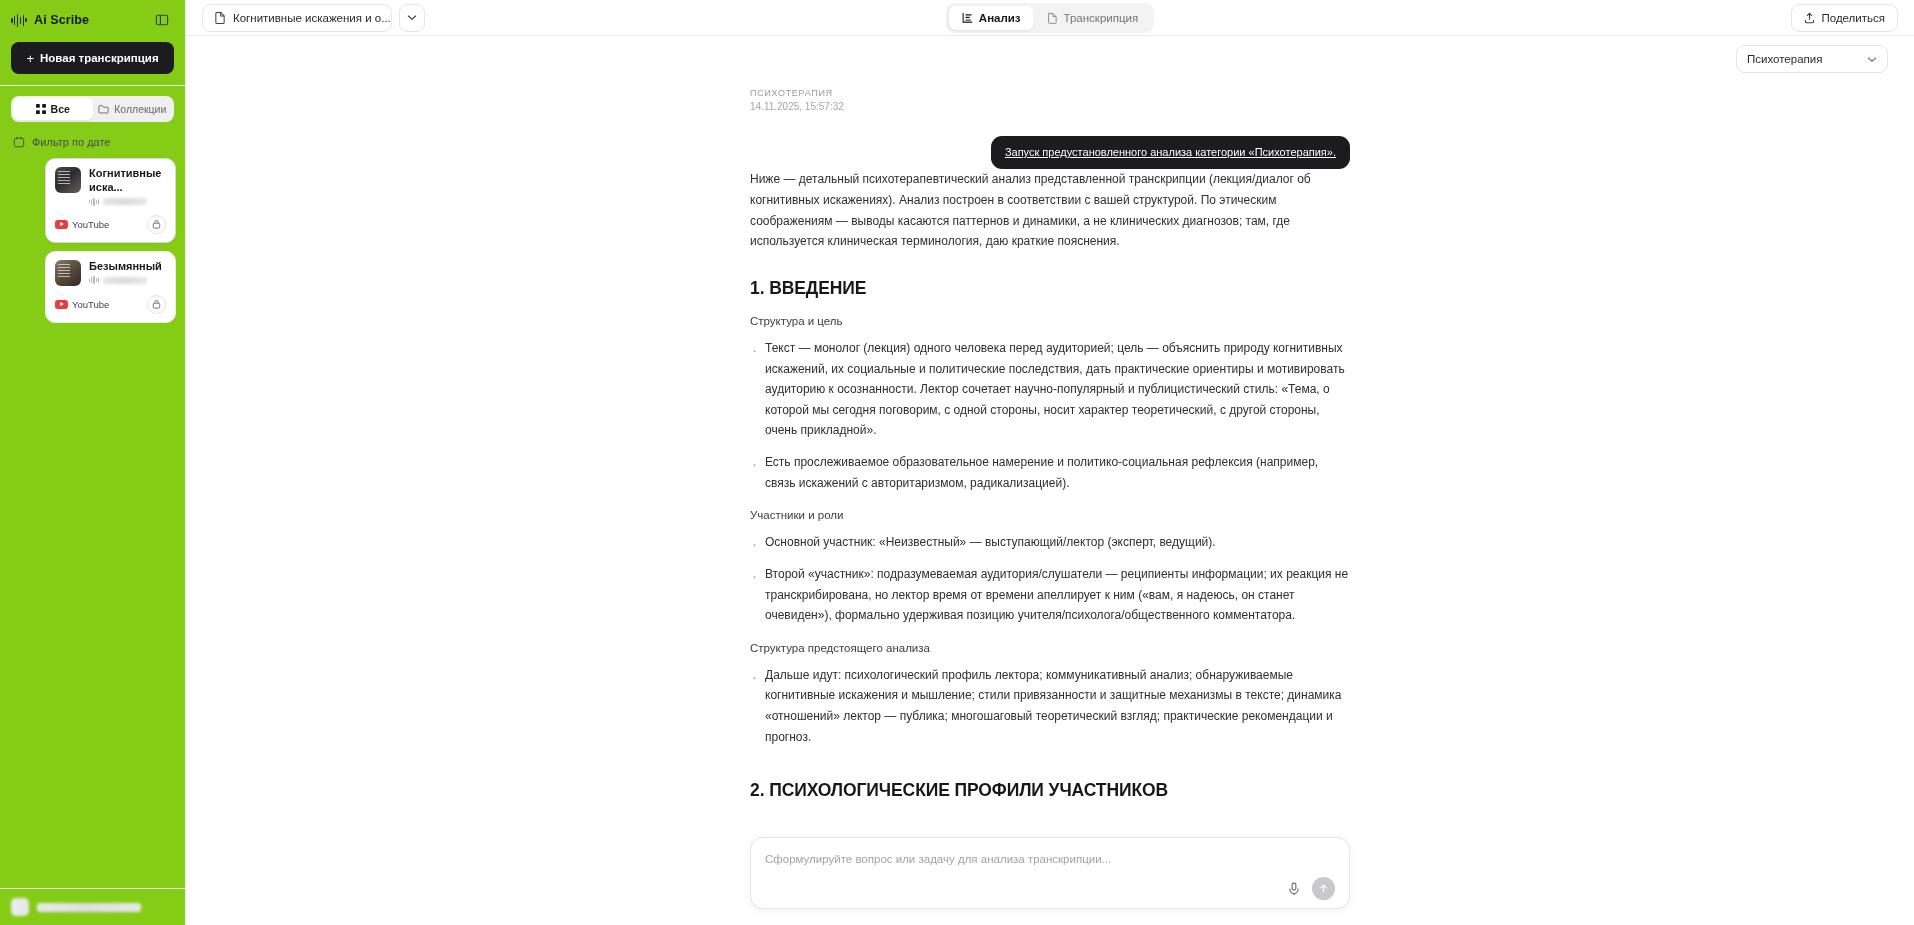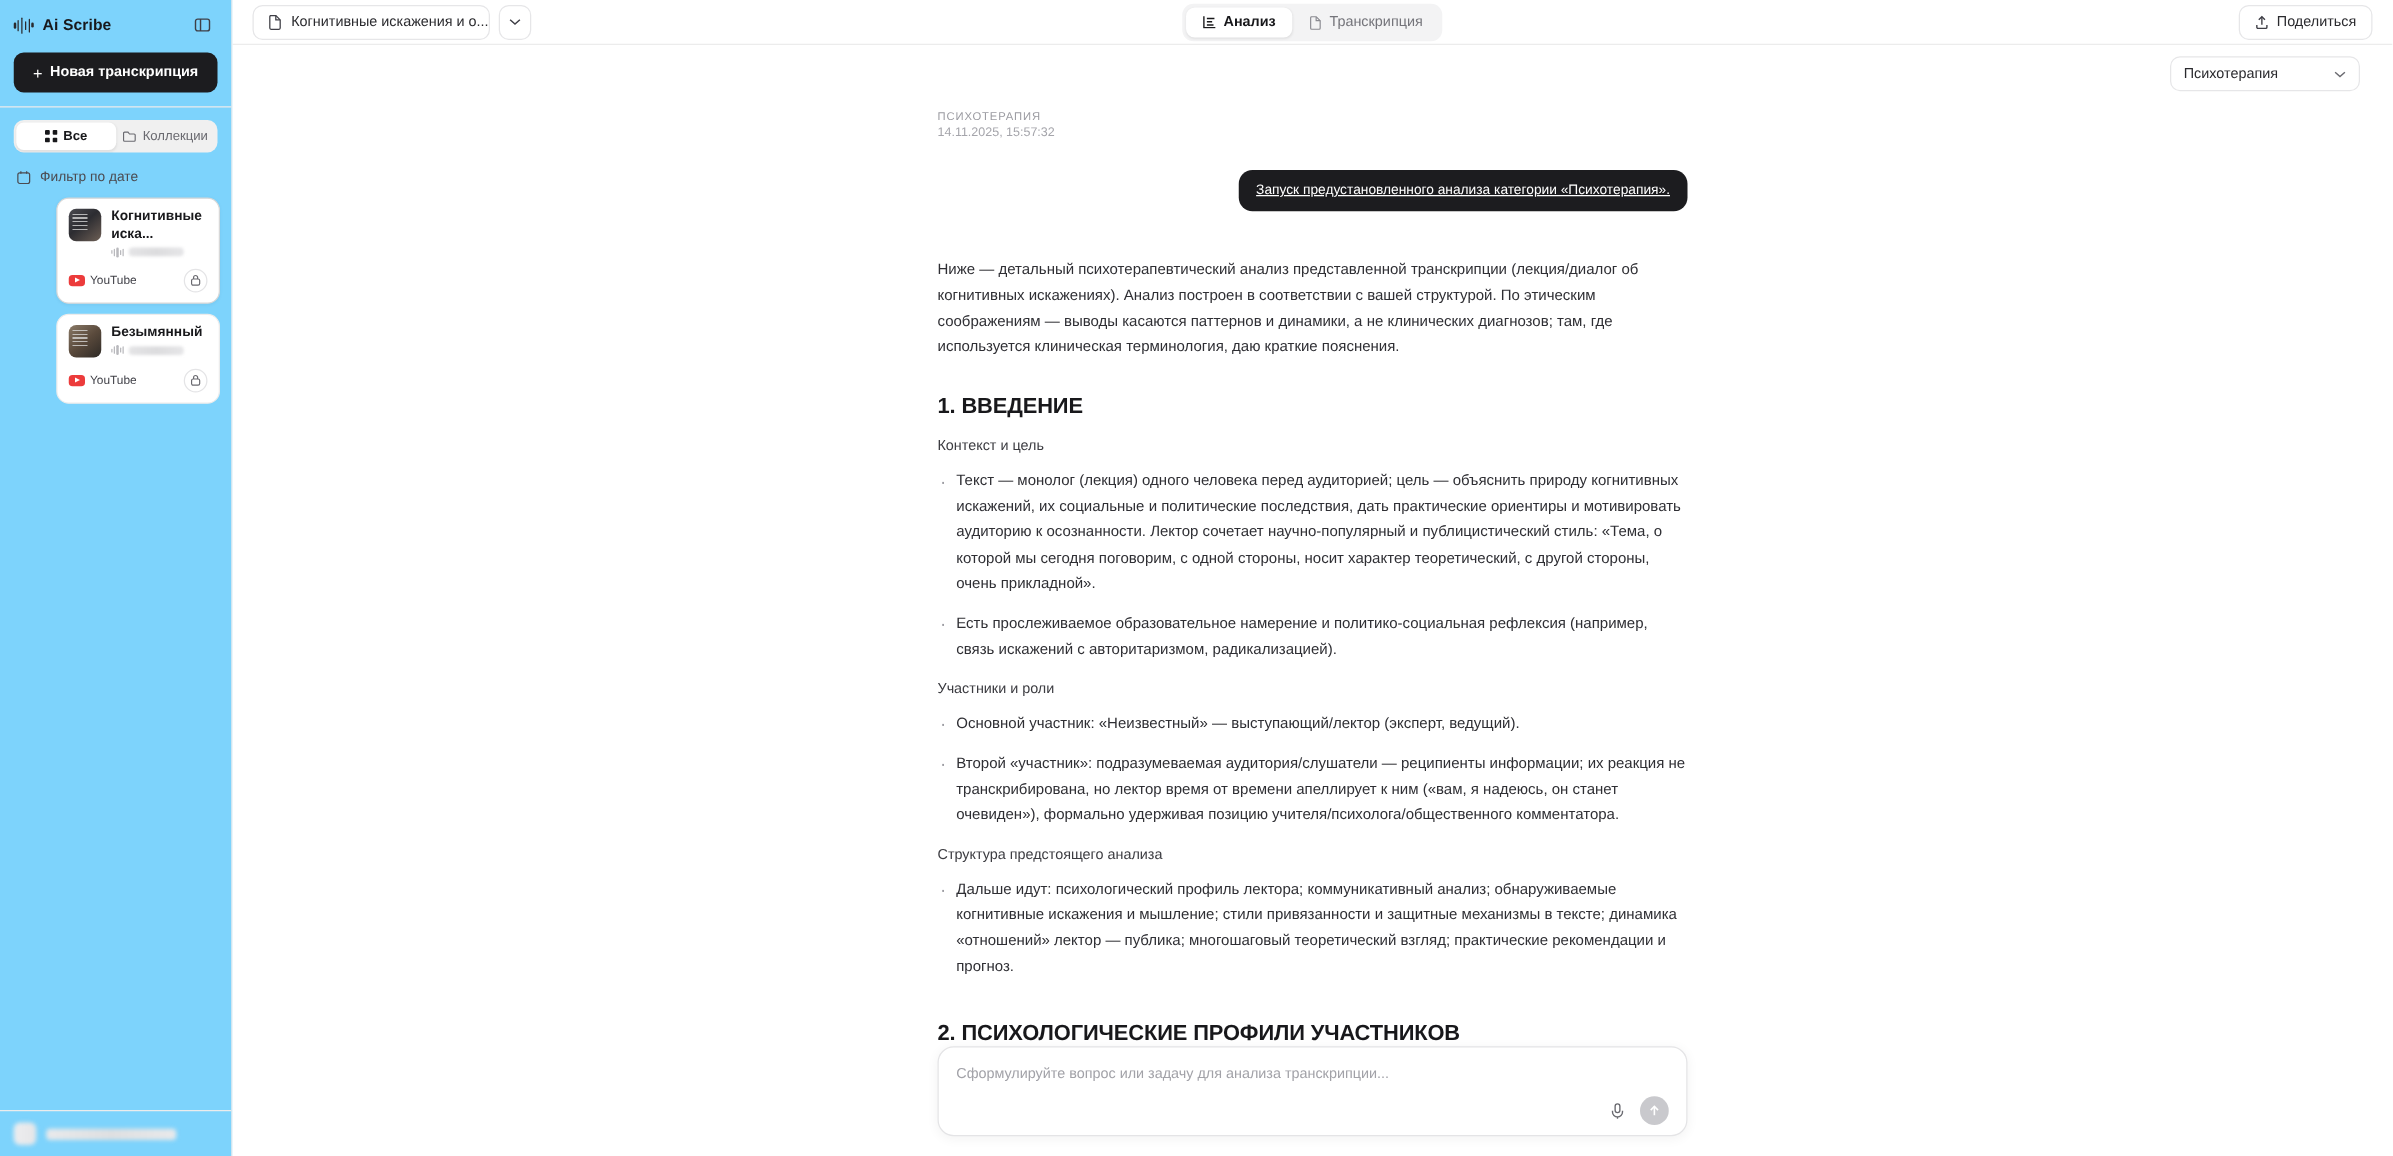--- a/index.html
+++ b/index.html
@@ -8,21 +8,21 @@
     font-family: "Liberation Sans", "DejaVu Sans", sans-serif;
     background: #ffffff;
     overflow: hidden;
     -webkit-font-smoothing: antialiased;
   }
   .app { display: flex; width: 1914px; height: 925px; }
 
   
   .sidebar {
     width: 186px; height: 925px; flex: 0 0 186px;
-    background: #7dd3fc;
+    background: #84cc16;
     border-right: 1px solid #ececec;
     display: flex; flex-direction: column;
     position: relative;
   }
   .sb-head {
     height: 40px; display: flex; align-items: center;
     justify-content: space-between; padding: 0 13px 0 11px;
   }
   .brand { display: flex; align-items: center; gap: 7px; }
   .brand-name { font-size: 12.5px; font-weight: 700; color: #18181b; letter-spacing: .1px; }
@@ -148,21 +148,21 @@
 
   .meta-label { font-size: 9px; letter-spacing: .7px; color: #9b9ba1; font-weight: 500; }
   .meta-time { font-size: 10px; color: #a5a5ab; margin-top: 3px; }
 
   .bubble-row { display: flex; justify-content: flex-end; margin-top: 24px; }
   .bubble {
     background: #1c1c1f; color: #fff; font-size: 11px; border-radius: 11px;
     padding: 9px 14px; max-width: 370px; line-height: 1.4; text-decoration: underline;
   }
 
-  .para { font-size: 12px; color: #2f2f34; line-height: 1.72; margin-top: 36px; }
+  .para { font-size: 12px; color: #2f2f34; line-height: 1.72; }
   .h1 { font-size: 17.5px; font-weight: 700; color: #18181b; margin-top: 26px; letter-spacing: -.1px; }
   .h1.spaced { margin-top: 33px; }
   .sub { font-size: 11.5px; color: #3c3c41; margin-top: 16px; }
   ul.bl { list-style: none; margin-top: 9px; }
   ul.bl li {
     position: relative; padding-left: 15px; font-size: 12px; color: #2f2f34;
     line-height: 1.72; margin-top: 11px;
   }
   ul.bl li::before {
     content: "·"; position: absolute; left: 2px; top: -1px; color: #9b9ba1; font-size: 15px;
@@ -408,21 +408,21 @@
         <div class="meta-time">14.11.2025, 15:57:32</div>
 
         <div class="bubble-row">
           <div class="bubble">Запуск предустановленного анализа категории «Психотерапия».</div>
         </div>
 
         <p class="para">Ниже — детальный психотерапевтический анализ представленной транскрипции (лекция/диалог об когнитивных искажениях). Анализ построен в соответствии с вашей структурой. По этическим соображениям — выводы касаются паттернов и динамики, а не клинических диагнозов; там, где используется клиническая терминология, даю краткие пояснения.</p>
 
         <h2 class="h1">1. ВВЕДЕНИЕ</h2>
 
-        <div class="sub">Контекст и цель</div>
+        <div class="sub">Структура и цель</div>
         <ul class="bl">
           <li>Текст — монолог (лекция) одного человека перед аудиторией; цель — объяснить природу когнитивных искажений, их социальные и политические последствия, дать практические ориентиры и мотивировать аудиторию к осознанности. Лектор сочетает научно-популярный и публицистический стиль: «Тема, о которой мы сегодня поговорим, с одной стороны, носит характер теоретический, с другой стороны, очень прикладной».</li>
           <li>Есть прослеживаемое образовательное намерение и политико-социальная рефлексия (например, связь искажений с авторитаризмом, радикализацией).</li>
         </ul>
 
         <div class="sub">Участники и роли</div>
         <ul class="bl">
           <li>Основной участник: «Неизвестный» — выступающий/лектор (эксперт, ведущий).</li>
           <li>Второй «участник»: подразумеваемая аудитория/слушатели — реципиенты информации; их реакция не транскрибирована, но лектор время от времени апеллирует к ним («вам, я надеюсь, он станет очевиден»), формально удерживая позицию учителя/психолога/общественного комментатора.</li>
         </ul>

